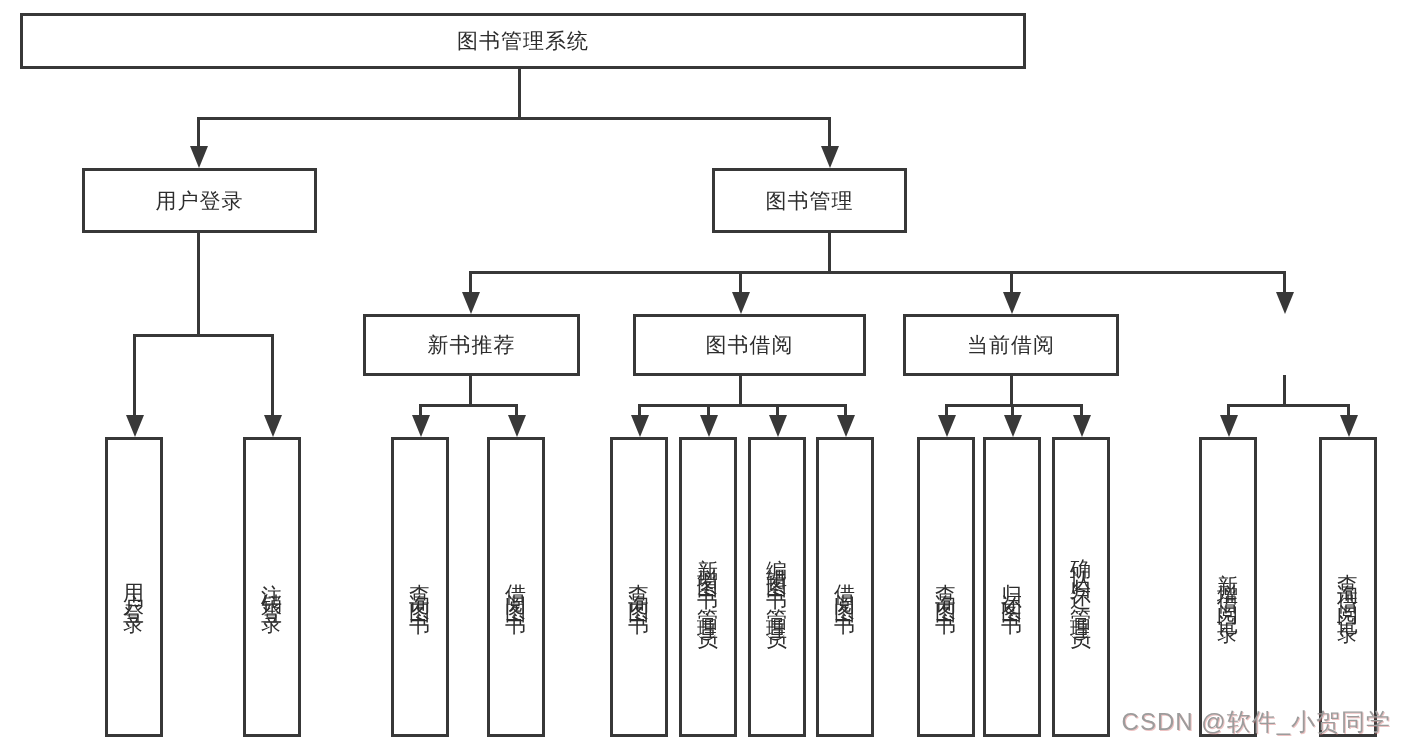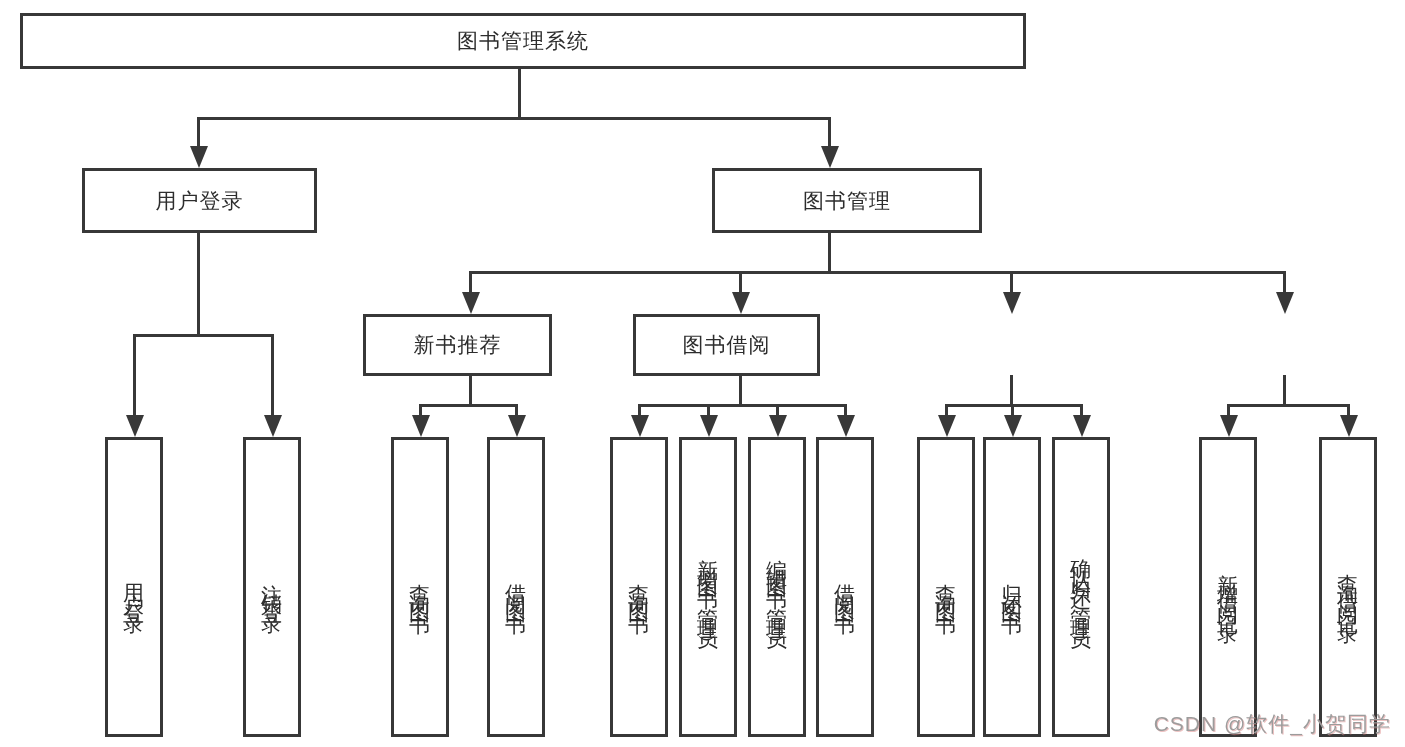--- a/index.html
+++ b/index.html
@@ -24,63 +24,64 @@
     line-height:1;font-size:21px;color:var(--text);white-space:nowrap;
   }
   .vline{position:absolute;width:3px;background:var(--line);display:block;}
   .hline{position:absolute;height:3px;background:var(--line);display:block;}
   .arr{
     position:absolute;width:0;height:0;display:block;
     border-left:9px solid transparent;border-right:9px solid transparent;
     border-top:22px solid var(--line);
   }
   .watermark{
-    position:absolute;right:14px;bottom:9px;font-size:21px;
+    position:absolute;right:14px;bottom:9px;font-size:24px;
     color:var(--watermark);letter-spacing:1px;
     text-shadow:1px 1px 0 rgba(214,120,120,0.45);
     white-space:nowrap;
   }
 </style>
 </head>
 <body>
 
 <div class="stage">
 
   <div class="box" style="left:20px;top:13px;width:1006px;height:56px;">图书管理系统</div>
 
   <i class="vline" style="left:518px;top:68px;height:52px;"></i>
   <i class="hline" style="left:197px;top:117px;width:634px;"></i>
   <i class="vline" style="left:197px;top:117px;height:32px;"></i>
   <i class="arr" style="left:190px;top:146px;"></i>
   <i class="vline" style="left:828px;top:117px;height:32px;"></i>
   <i class="arr" style="left:821px;top:146px;"></i>
 
   <div class="box" style="left:82px;top:168px;width:235px;height:65px;">用户登录</div>
-  <div class="box" style="left:712px;top:168px;width:270px;height:65px;">图书管理</div>
+  <div class="box" style="left:712px;top:168px;width:195px;height:65px;">图书管理</div>
 
   <i class="vline" style="left:197px;top:232px;height:104px;"></i>
   <i class="hline" style="left:133px;top:334px;width:141px;"></i>
   <i class="vline" style="left:133px;top:334px;height:83px;"></i>
   <i class="arr" style="left:126px;top:415px;"></i>
   <i class="vline" style="left:271px;top:334px;height:83px;"></i>
   <i class="arr" style="left:264px;top:415px;"></i>
 
   <i class="vline" style="left:828px;top:232px;height:41px;"></i>
   <i class="hline" style="left:469px;top:271px;width:817px;"></i>
   <i class="vline" style="left:469px;top:271px;height:24px;"></i>
   <i class="arr" style="left:462px;top:292px;"></i>
   <i class="vline" style="left:739px;top:271px;height:24px;"></i>
   <i class="arr" style="left:732px;top:292px;"></i>
   <i class="vline" style="left:1010px;top:271px;height:24px;"></i>
   <i class="arr" style="left:1003px;top:292px;"></i>
   <i class="vline" style="left:1283px;top:271px;height:24px;"></i>
   <i class="arr" style="left:1276px;top:292px;"></i>
 
-  <div class="box" style="left:363px;top:314px;width:189px;height:62px;">新书推荐</div>
-  <div class="box" style="left:633px;top:314px;width:187px;height:62px;">图书借阅</div>
+  <div class="box" style="left:363px;top:314px;width:217px;height:62px;">新书推荐</div>
+  <div class="box" style="left:633px;top:314px;width:233px;height:62px;">图书借阅</div>
+  <div class="box" style="left:903px;top:314px;width:216px;height:62px;">当前借阅</div>
 
   <i class="vline" style="left:469px;top:375px;height:31px;"></i>
   <i class="hline" style="left:419px;top:404px;width:99px;"></i>
   <i class="vline" style="left:419px;top:404px;height:14px;"></i>
   <i class="arr" style="left:412px;top:415px;"></i>
   <i class="vline" style="left:515px;top:404px;height:14px;"></i>
   <i class="arr" style="left:508px;top:415px;"></i>
 
   <i class="vline" style="left:739px;top:375px;height:31px;"></i>
   <i class="hline" style="left:638px;top:404px;width:209px;"></i>

